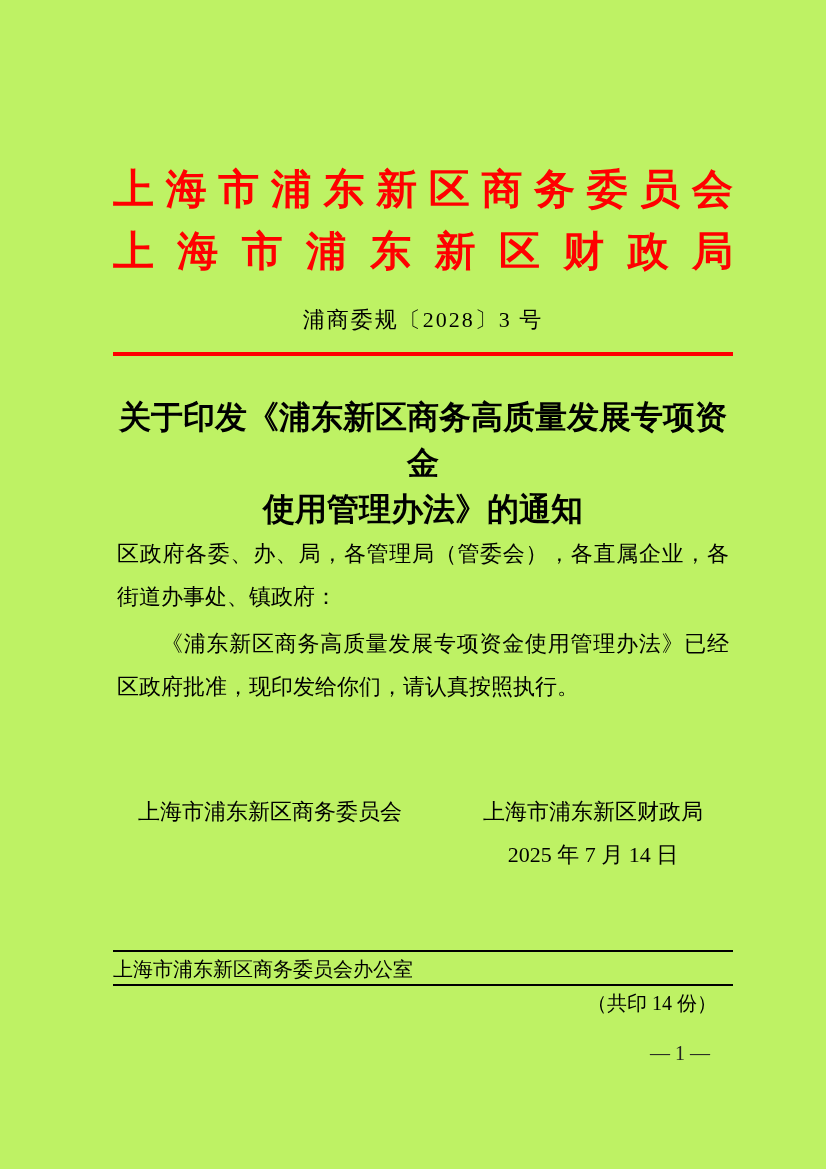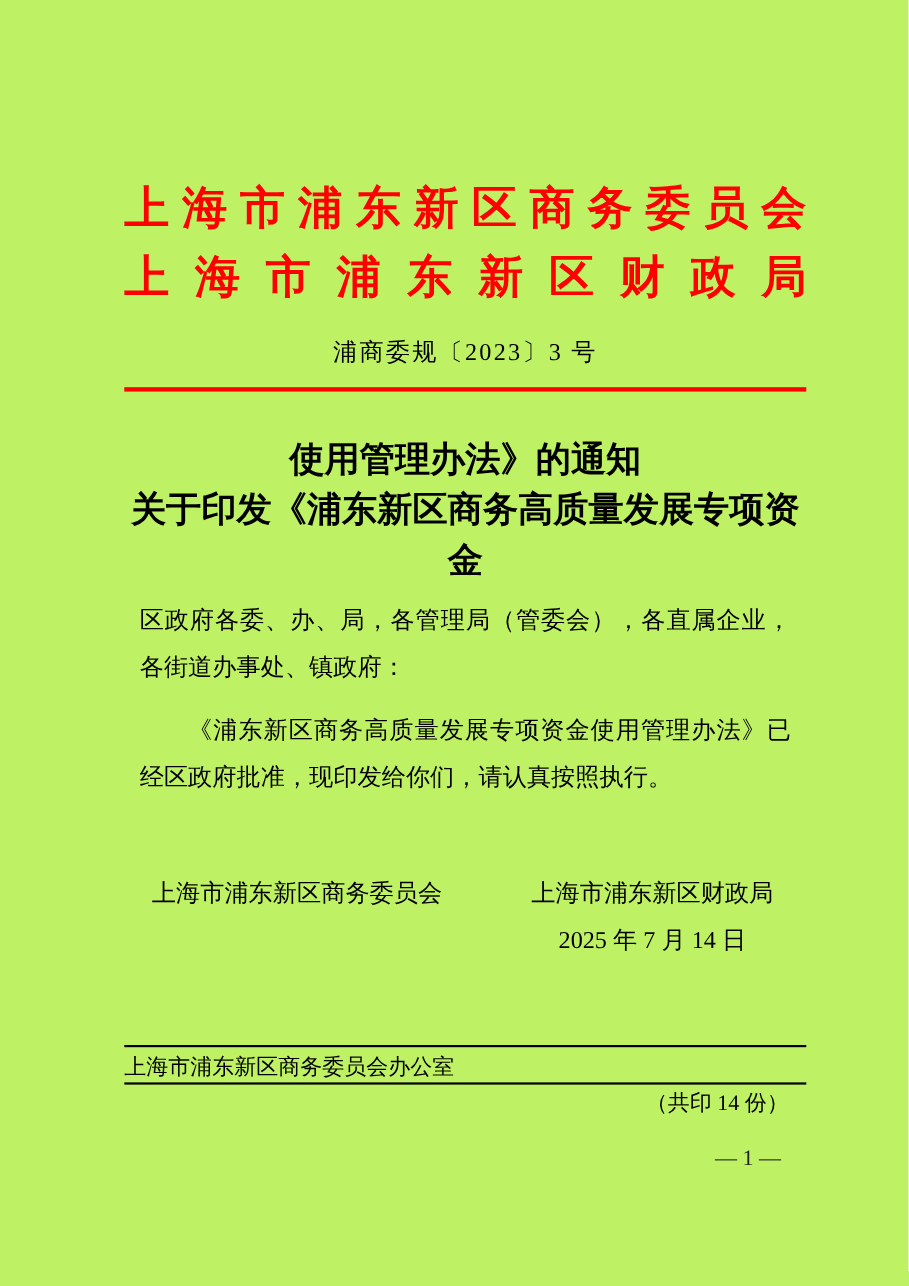--- a/index.html
+++ b/index.html
@@ -43,21 +43,21 @@
     top: 394px;
     font-size: 32px;
     font-weight: bold;
     line-height: 46px;
     text-align: center;
     letter-spacing: 0px;
   }
 
   
   .body-block { top: 528px; font-size: 22px; line-height: 43px; text-align: justify; }
-  .body-block p { margin: 14px; }
+  .body-block p { margin: 4px; }
   .body-block .para { text-indent: 2em; }
 
   
   .signatures {
     top: 790px;
     display: flex;
     justify-content: space-between;
     font-size: 22px;
     line-height: 43px;
   }
@@ -88,27 +88,27 @@
 </head>
 <body>
 
 <div class="page">
 
   <div class="abs org-header">
     <div class="org-line" style="color: rgb(255, 0, 0);">上海市浦东新区商务委员会</div>
     <div class="org-line" style="color: rgb(255, 0, 0);">上海市浦东新区财政局</div>
   </div>
 
-  <div class="abs doc-number">浦商委规〔2023〕3 号</div>
+  <div class="abs doc-number">浦商委规〔2028〕3 号</div>
 
   <div class="abs red-line" style="background: rgb(255, 0, 0);"></div>
 
   <div class="abs title">
+    <div>关于印发《浦东新区商务高质量发展专项资金</div>
     <div>使用管理办法》的通知</div>
-    <div>关于印发《浦东新区商务高质量发展专项资金</div>
   </div>
 
   <div class="abs body-block">
     <p class="salutation">区政府各委、办、局，各管理局（管委会），各直属企业，各街道办事处、镇政府：</p>
     <p class="para">《浦东新区商务高质量发展专项资金使用管理办法》已经区政府批准，现印发给你们，请认真按照执行。</p>
   </div>
 
   <div class="abs signatures">
     <div class="sig-left">上海市浦东新区商务委员会</div>
     <div class="sig-right">

